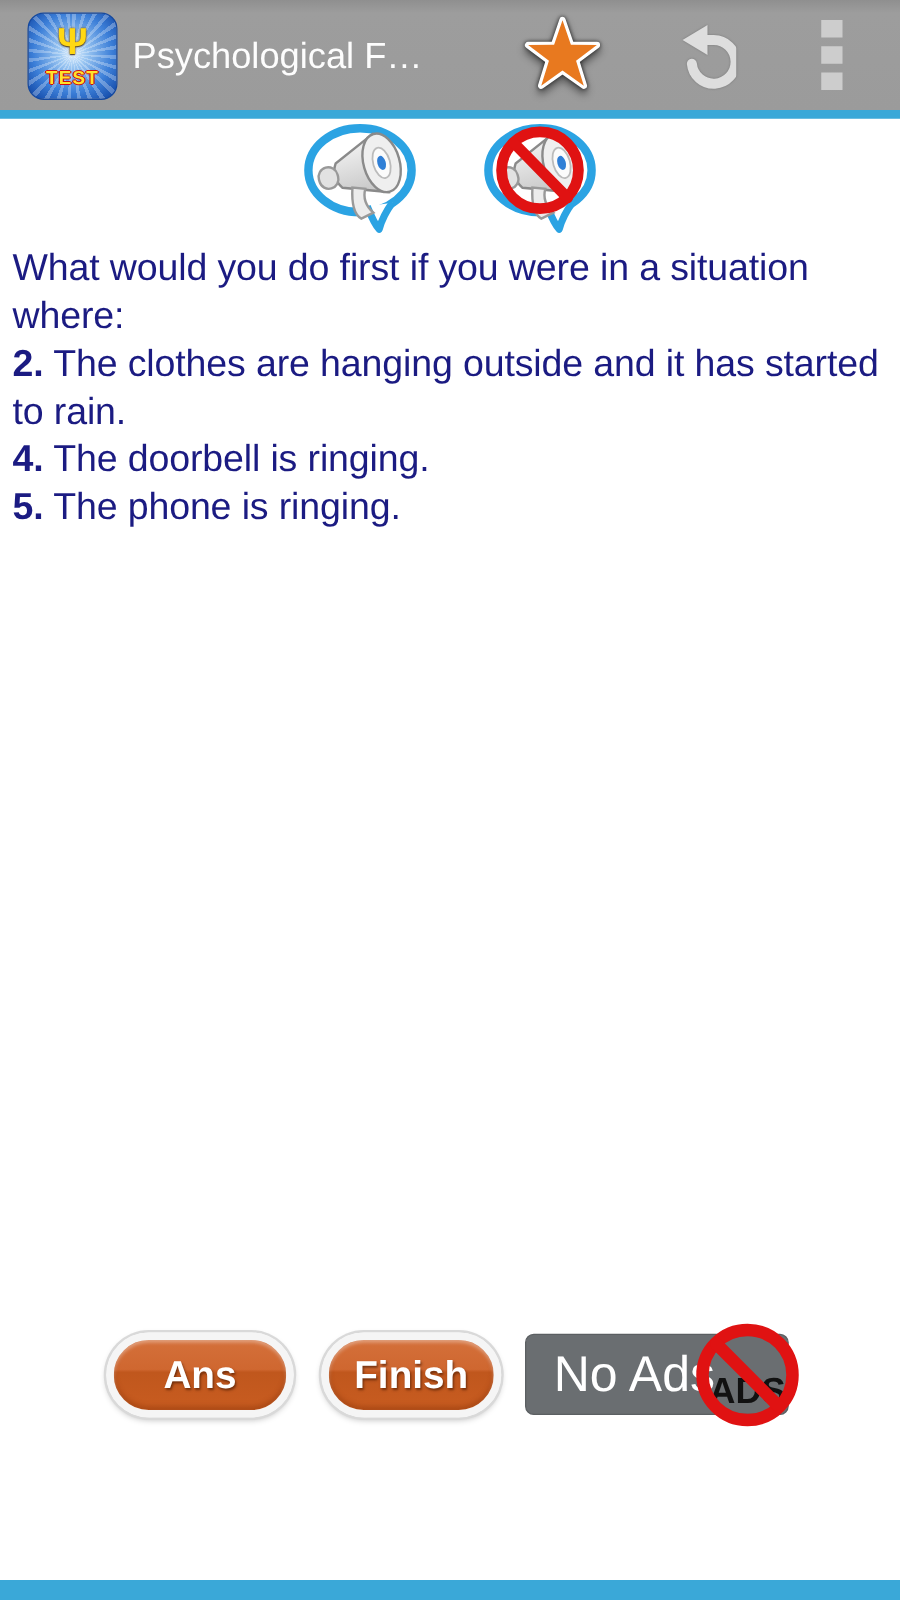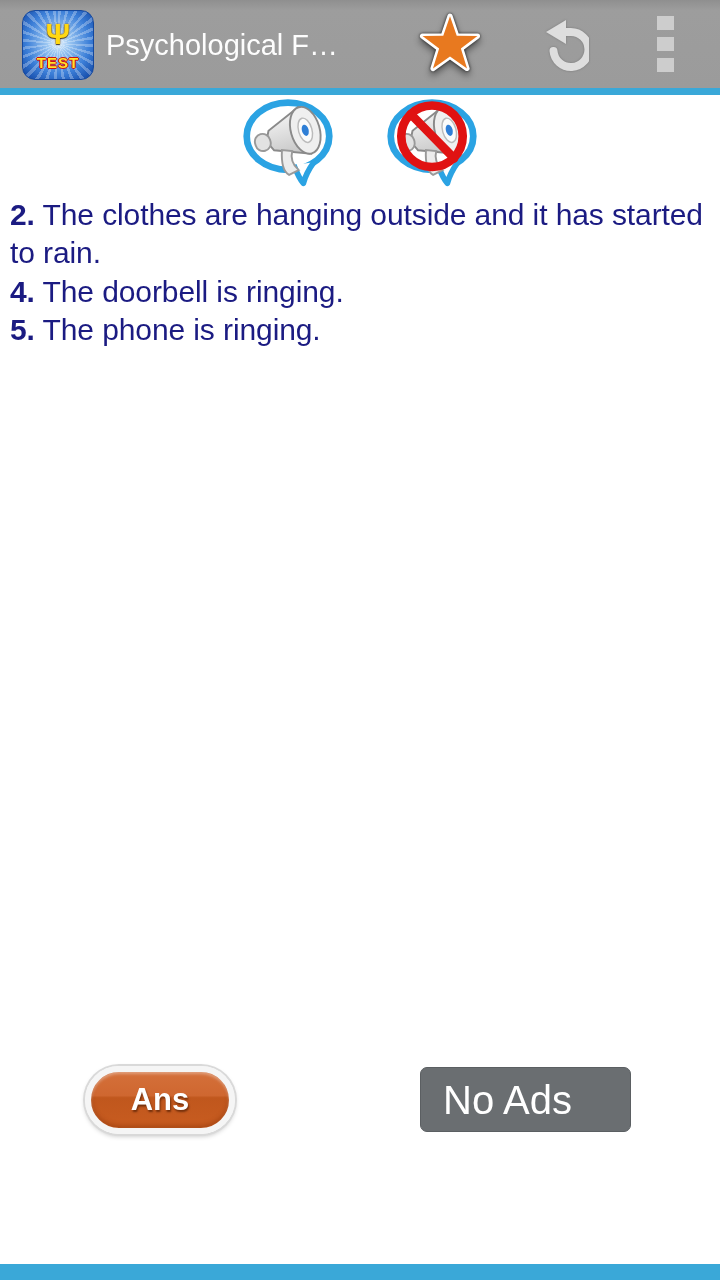--- a/index.html
+++ b/index.html
@@ -162,28 +162,37 @@
             <ellipse cx="69" cy="39" rx="3.5" ry="6" fill="#2F7FD6"></ellipse>
           </g>
           <circle cx="50" cy="40" r="32" fill="none" stroke="#E01212" stroke-width="9"></circle>
           <line x1="28" y1="17" x2="73" y2="63" stroke="#E01212" stroke-width="9" stroke-linecap="round"></line>
         </svg>
       </span>
     </button>
   </div>
 
   <div class="question">
+    <div>What would you do first if you were in a situation where:</div>
     <div>
         <div><b>2.</b> The clothes are hanging outside and it has started to rain.</div>
         <div><b>4.</b> The doorbell is ringing.</div>
         <div><b>5.</b> The phone is ringing.</div>
       </div>
   </div>
 
   <button class="pill-btn ans-btn">Ans</button>
+  <button class="pill-btn finish-btn">Finish</button>
 
   <button class="noads-btn">
     <span>No Ads</span>
+    <span class="noads-badge">
+      <span class="ads-txt">ADS</span>
+      <svg width="88" height="88" viewBox="0 0 88 88">
+        <circle cx="44" cy="44" r="36" fill="none" stroke="#E01212" stroke-width="10"></circle>
+        <line x1="19" y1="19" x2="69" y2="69" stroke="#E01212" stroke-width="10" stroke-linecap="round"></line>
+      </svg>
+    </span>
   </button>
 
   <div class="accent-line accent-bottom"></div>
 
 </div>
 
 </body></html>

